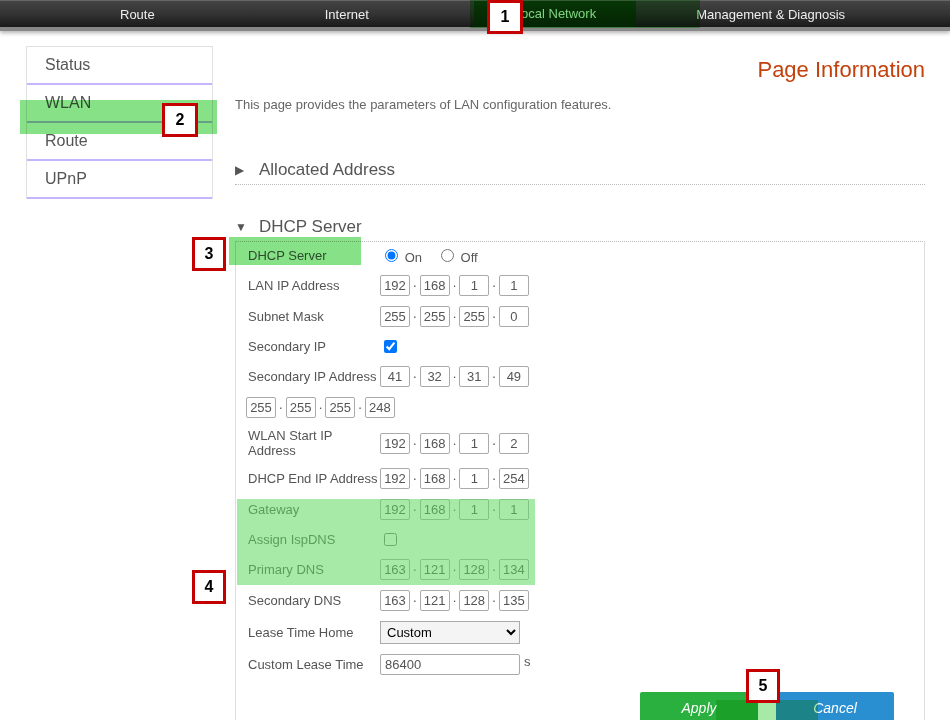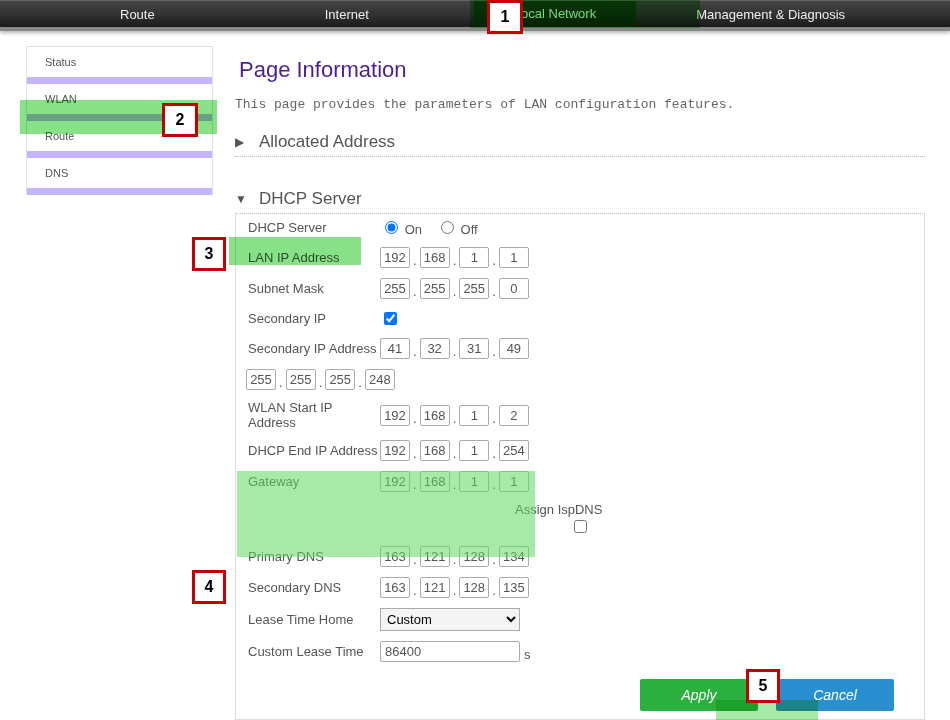--- a/index.html
+++ b/index.html
@@ -55,24 +55,24 @@
   .leftcol {
     float: left;
     width: 185px;
     margin: 15px 0 0 26px;
     border: 1px solid #e0e0e0;
     border-bottom: none;
   }
   .leftcol a {
     display: block;
     padding: 9px 18px;
-    font-size: 11px;
+    font-size: 16px;
     color: #555;
     text-decoration: none;
-    border-bottom: 7px solid #c4b5fd;
+    border-bottom: 2px solid #c4b5fd;
     cursor: pointer;
   }
   .leftcol a.sel {
     color: #555;
   }
   .main {
     margin-left: 235px;
     padding: 10px 25px 20px 0;
   }
   .tab-row {
@@ -87,26 +87,27 @@
     position: relative;
     top: -1px;
     background: #fff;
     color: #2a78c1;
     padding: 6px 30px;
     margin-left: 10px;
     font-size: 13px;
     cursor: pointer;
   }
   .page-title {
-    color: #4c1d95;
+    color: #c2410c;
     font-size: 22px;
     font-weight: normal;
-    margin: 16px 0 14px 4px;
-  }
-  .page-desc { color: #666; margin-bottom: 16px; font-family: Liberation Mono, monospace; }
+    margin: 16px 0 14px 12px;
+    text-align: right;
+  }
+  .page-desc { color: #666; margin-bottom: 44px; }
   .section-hd {
     display: flex;
     align-items: center;
     padding: 4px 0;
     border-bottom: 1px dotted #bbb;
     cursor: pointer;
     font-size: 17px;
     color: #555;
   }
   .section-hd .arrow {
@@ -125,21 +126,21 @@
   .row {
     display: flex;
     align-items: center;
     padding: 5px 10px;
   }
   .row .lbl {
     width: 132px;
     padding-left: 2px;
     color: #555;
   }
-  .row .val { flex: 1; display: flex; align-items: flex-end; }
+  .row .val { flex: 1; display: flex; align-items: flex-start; }
   input.oct {
     width: 24px;
     text-align: center;
     border: 1px solid #aaa;
     border-radius: 2px;
     padding: 2px 2px;
     font-size: 13px;
     color: #555;
     background: #fff;
   }
@@ -197,21 +198,21 @@
 </div>
 
 <div class="green-halo" style="left:470px; top:0; width:230px; height:28px;"></div>
 
 <div class="callout" style="left:487px; top:0; width:30px; height:28px;">1</div>
 
 <div class="leftcol">
   <a>Status</a>
   <a>WLAN</a>
   <a>Route</a>
-  <a>DNS</a>
+  <a>UPnP</a>
 </div>
 
 <div class="green-halo" style="left:20px; top:100px; width:197px; height:34px;"></div>
 <div class="callout" style="left:162px; top:103px; width:30px; height:28px;">2</div>
 
 <div class="main">
   <div class="page-title">Page Information</div>
   <div class="page-desc">This page provides the parameters of LAN configuration features.</div>
 
   <div class="section-hd">
@@ -325,21 +326,21 @@
         <input class="oct" value="192" style="">
           <span class="dot">.</span>
         <input class="oct" value="168" style="">
           <span class="dot">.</span>
         <input class="oct" value="1" style="">
           <span class="dot">.</span>
         <input class="oct" value="1" style="">
       </div>
     </div>
 
-    <div class="row" style="position:relative;flex-direction:column;">
+    <div class="row" style="position:relative;">
       <div class="lbl">Assign IspDNS</div>
       <div class="val">
           <input type="checkbox" style="">
         </div>
     </div>
     <div class="row">
       <div class="lbl">Primary DNS</div>
       <div class="val">
         <input class="oct" value="163" style="">
           <span class="dot">.</span>

